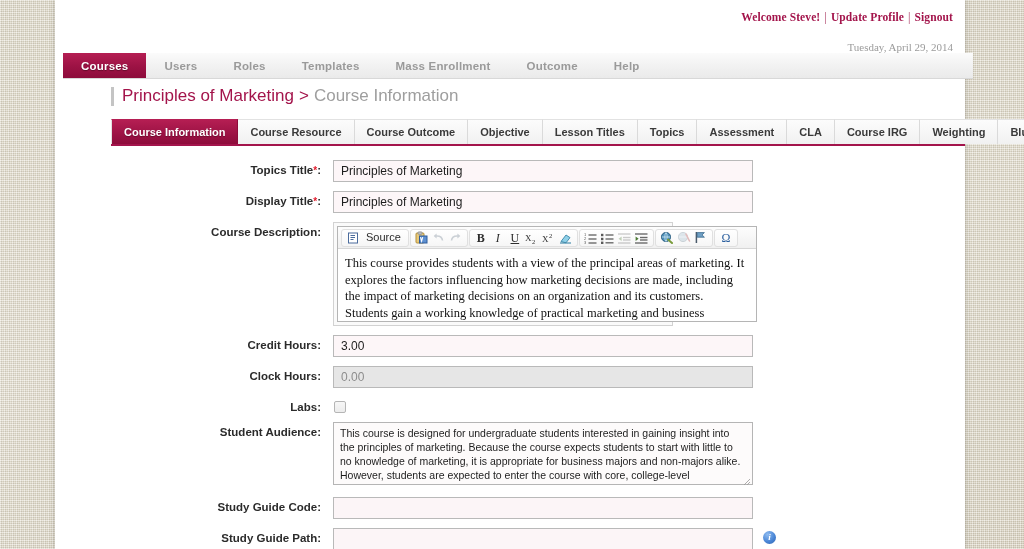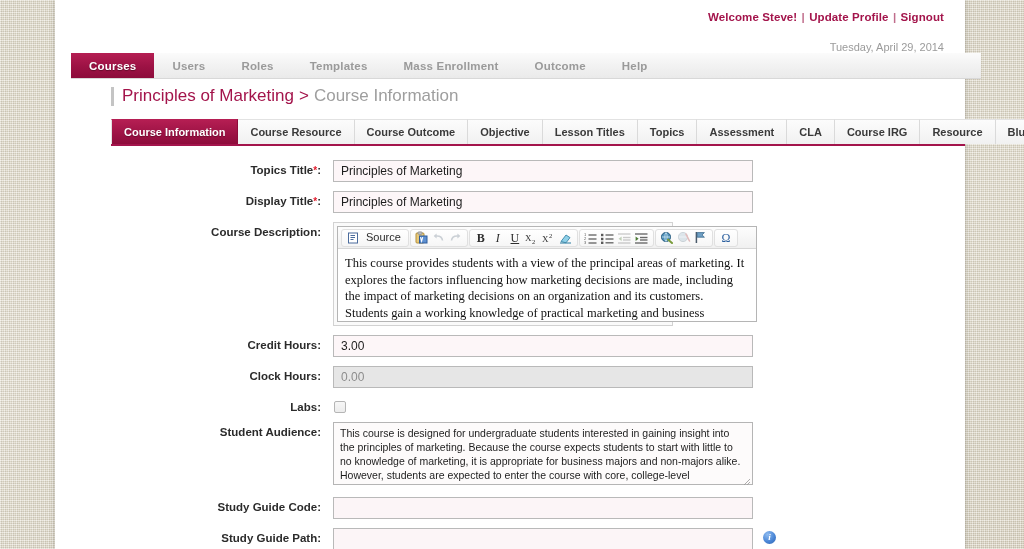--- a/index.html
+++ b/index.html
@@ -21,42 +21,43 @@
   .page {
     position: absolute;
     left: 55px; top: 0;
     width: 910px; height: 549px;
     background: #ffffff;
     box-shadow: 0 0 6px rgba(0,0,0,0.18);
   }
 
   
   .utility {
-    padding: 10px 21px 0 0;
+    padding: 10px 12px 0 0;
     text-align: right;
     line-height: 1.35;
+    font-family: Liberation Serif, serif;
   }
   .welcome {
     color: #a3144b;
     font-weight: bold;
     font-size: 11.5px;
     letter-spacing: .1px;
   }
   .welcome a { color: #a3144b; text-decoration: none; }
   .sep { color: #c06d8c; font-weight: bold; padding: 0 1px; }
   .datestamp {
     color: #9b9b9b;
     font-size: 11px;
     margin-top: 14px;
   }
 
   
   .mainnav {
     position: absolute;
-    top: 53px; left: 16px;
+    top: 53px; left: 8px;
     width: 910px; height: 26px;
     background: linear-gradient(to bottom, #fbfbfb 0%, #f2f2f2 50%, #eaeaea 100%);
     border-bottom: 1px solid #d8d8d8;
     display: flex;
     align-items: stretch;
   }
   .mainnav .tab {
     padding: 0 18px;
     display: flex; align-items: center;
     font-size: 11.5px;
@@ -302,21 +303,21 @@
   <div class="subtabs">
     <div class="stab active">Course Information</div>
     <div class="stab">Course Resource</div>
     <div class="stab">Course Outcome</div>
     <div class="stab">Objective</div>
     <div class="stab">Lesson Titles</div>
     <div class="stab">Topics</div>
     <div class="stab">Assessment</div>
     <div class="stab">CLA</div>
     <div class="stab">Course IRG</div>
-    <div class="stab">Resource</div>
+    <div class="stab">Weighting</div>
     <div class="stab">Blueprint</div>
 
     <div class="filler"></div>
   </div>
 
   <div class="form">
 
     <div class="row">
       <div class="lbl"><span>Topics Title</span><span class="req">*</span><span>:</span></div>
       <input class="txt" type="text" value="Principles of Marketing" style="">

